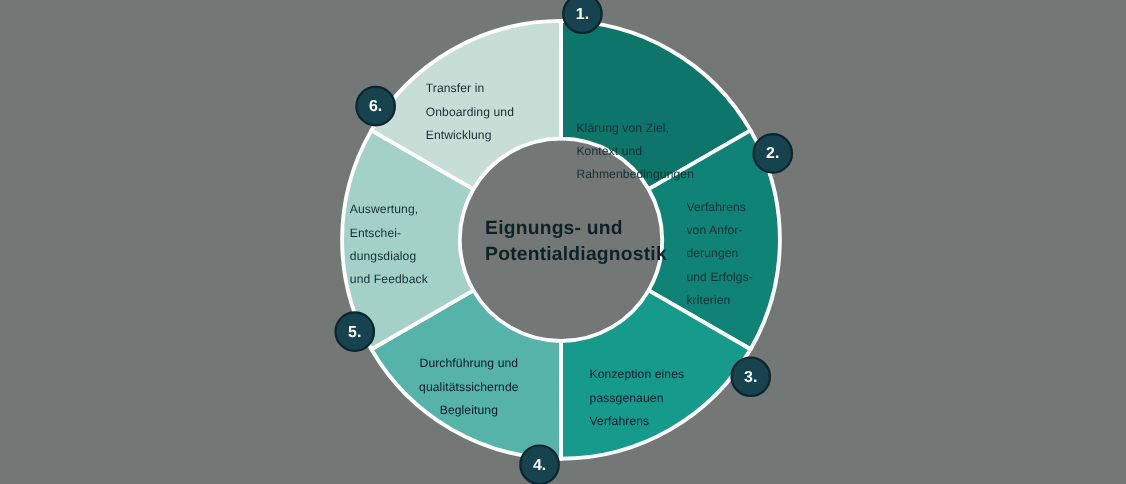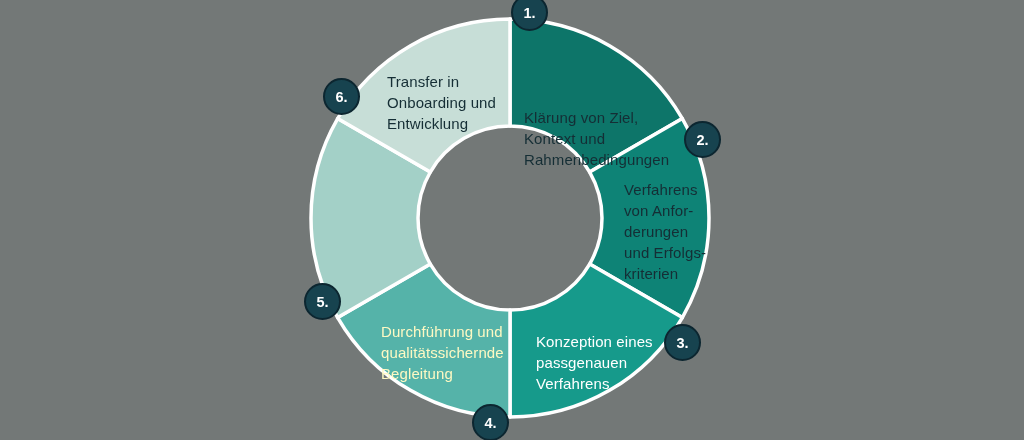--- a/index.html
+++ b/index.html
@@ -3,21 +3,21 @@
 <meta charset="utf-8">
 <style>
   html,body { margin:0; padding:0; }
   .stage {
     position:relative; width:1024px; height:440px;
     background:#737877; overflow:hidden;
     font-family:"Liberation Sans", sans-serif;
   }
   #ring-svg { position:absolute; left:0; top:0; }
   .seg-label {
-    position:absolute; font-size:15px; line-height:21px; font-weight:500;
+    position:absolute; font-size:11px; line-height:21px; font-weight:500;
     color:#152e35; white-space:pre-line; letter-spacing:0.1px;
   }
   .center-title {
     position:absolute; font-size:17.5px; line-height:23px; font-weight:800;
     color:#0e2127; white-space:pre-line; letter-spacing:0.2px;
   }
   .badge {
     position:absolute; width:37px; height:37px; border-radius:50%;
     background:#17434f; border:2px solid #0c2630; box-sizing:border-box;
     color:#ffffff; font-size:14.5px; font-weight:700;
@@ -39,30 +39,36 @@
     </svg>
 
   <div class="seg-label" style="left: 524px; top: 67px; color: rgb(21, 46, 53); margin-top: 40px;">Klärung von Ziel,
 Kontext und
 Rahmenbedingungen</div>
   <div class="seg-label" style="left: 624px; top: 179px; color: rgb(21, 46, 53);">Verfahrens
 von Anfor-
 derungen
 und Erfolgs-
 kriterien</div>
-  <div class="seg-label" style="left: 536px; top: 331px; color: #ffffff;">Konzeption eines
+  <div class="seg-label" style="left: 536px; top: 331px; color: #0f172a;">Konzeption eines
 passgenauen
 Verfahrens</div>
-  <div class="seg-label" style="left: 381px; top: 321px; color: #fef9c3;">Durchführung und
+  <div class="seg-label" style="left: 381px; top: 321px; color: #0f172a; text-align: center;">Durchführung und
 qualitätssichernde
 Begleitung</div>
+  <div class="seg-label" style="left: 318px; top: 181px; color: rgb(21, 46, 53);">Auswertung,
+Entschei-
+dungsdialog
+und Feedback</div>
   <div class="seg-label" style="left: 387px; top: 71px; color: rgb(21, 46, 53);">Transfer in
 Onboarding und
 Entwicklung</div>
 
+  <div class="center-title" style="left: 441px; top: 196px; color: rgb(14, 33, 39);">Eignungs- und
+Potentialdiagnostik</div>
 
   <div class="badge" style="left: 511px; top: -6px; background: rgb(23, 67, 79); border-color: rgb(12, 38, 48); color: rgb(255, 255, 255);">1.</div>
   <div class="badge" style="left: 684px; top: 121px; background: rgb(23, 67, 79); border-color: rgb(12, 38, 48); color: rgb(255, 255, 255);">2.</div>
   <div class="badge" style="left: 664px; top: 324px; background: rgb(23, 67, 79); border-color: rgb(12, 38, 48); color: rgb(255, 255, 255);">3.</div>
   <div class="badge" style="left: 472px; top: 404px; background: rgb(23, 67, 79); border-color: rgb(12, 38, 48); color: rgb(255, 255, 255);">4.</div>
   <div class="badge" style="left: 304px; top: 283px; background: rgb(23, 67, 79); border-color: rgb(12, 38, 48); color: rgb(255, 255, 255);">5.</div>
   <div class="badge" style="left: 323px; top: 78px; background: rgb(23, 67, 79); border-color: rgb(12, 38, 48); color: rgb(255, 255, 255);">6.</div>
 
 </div>
 

